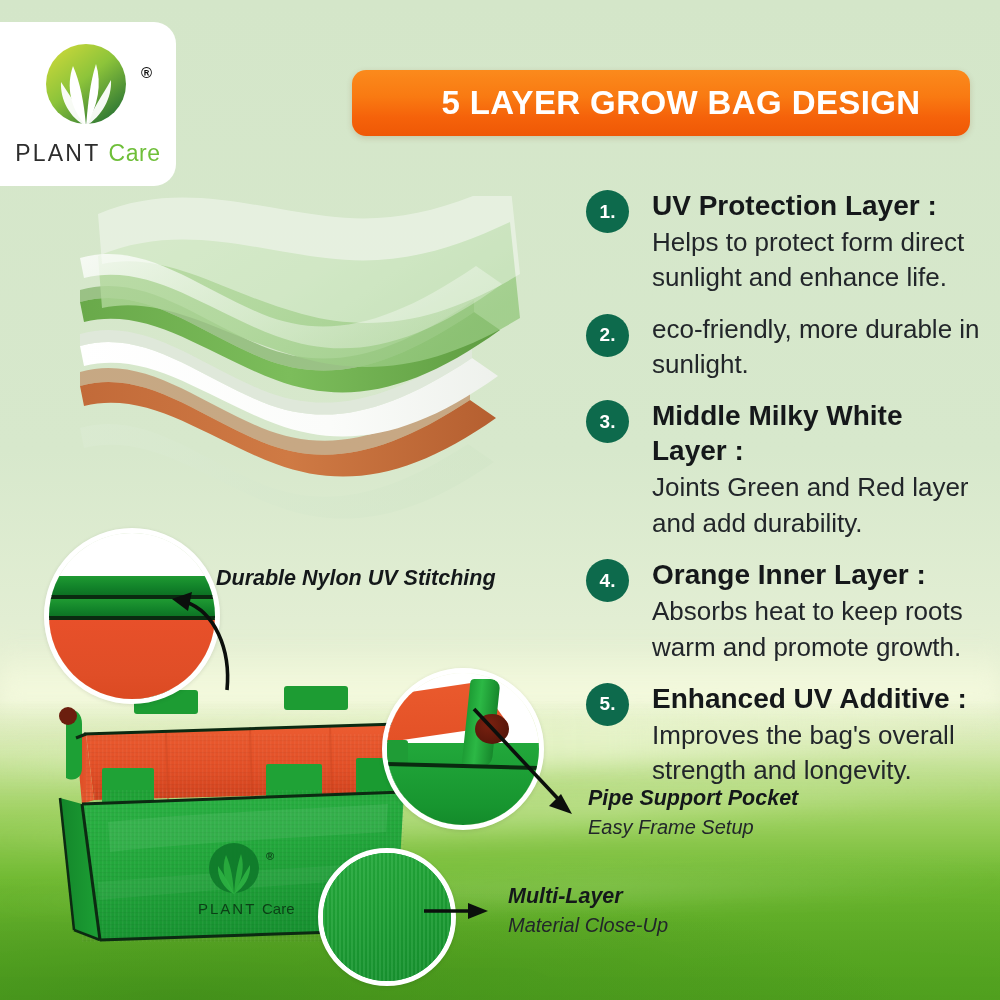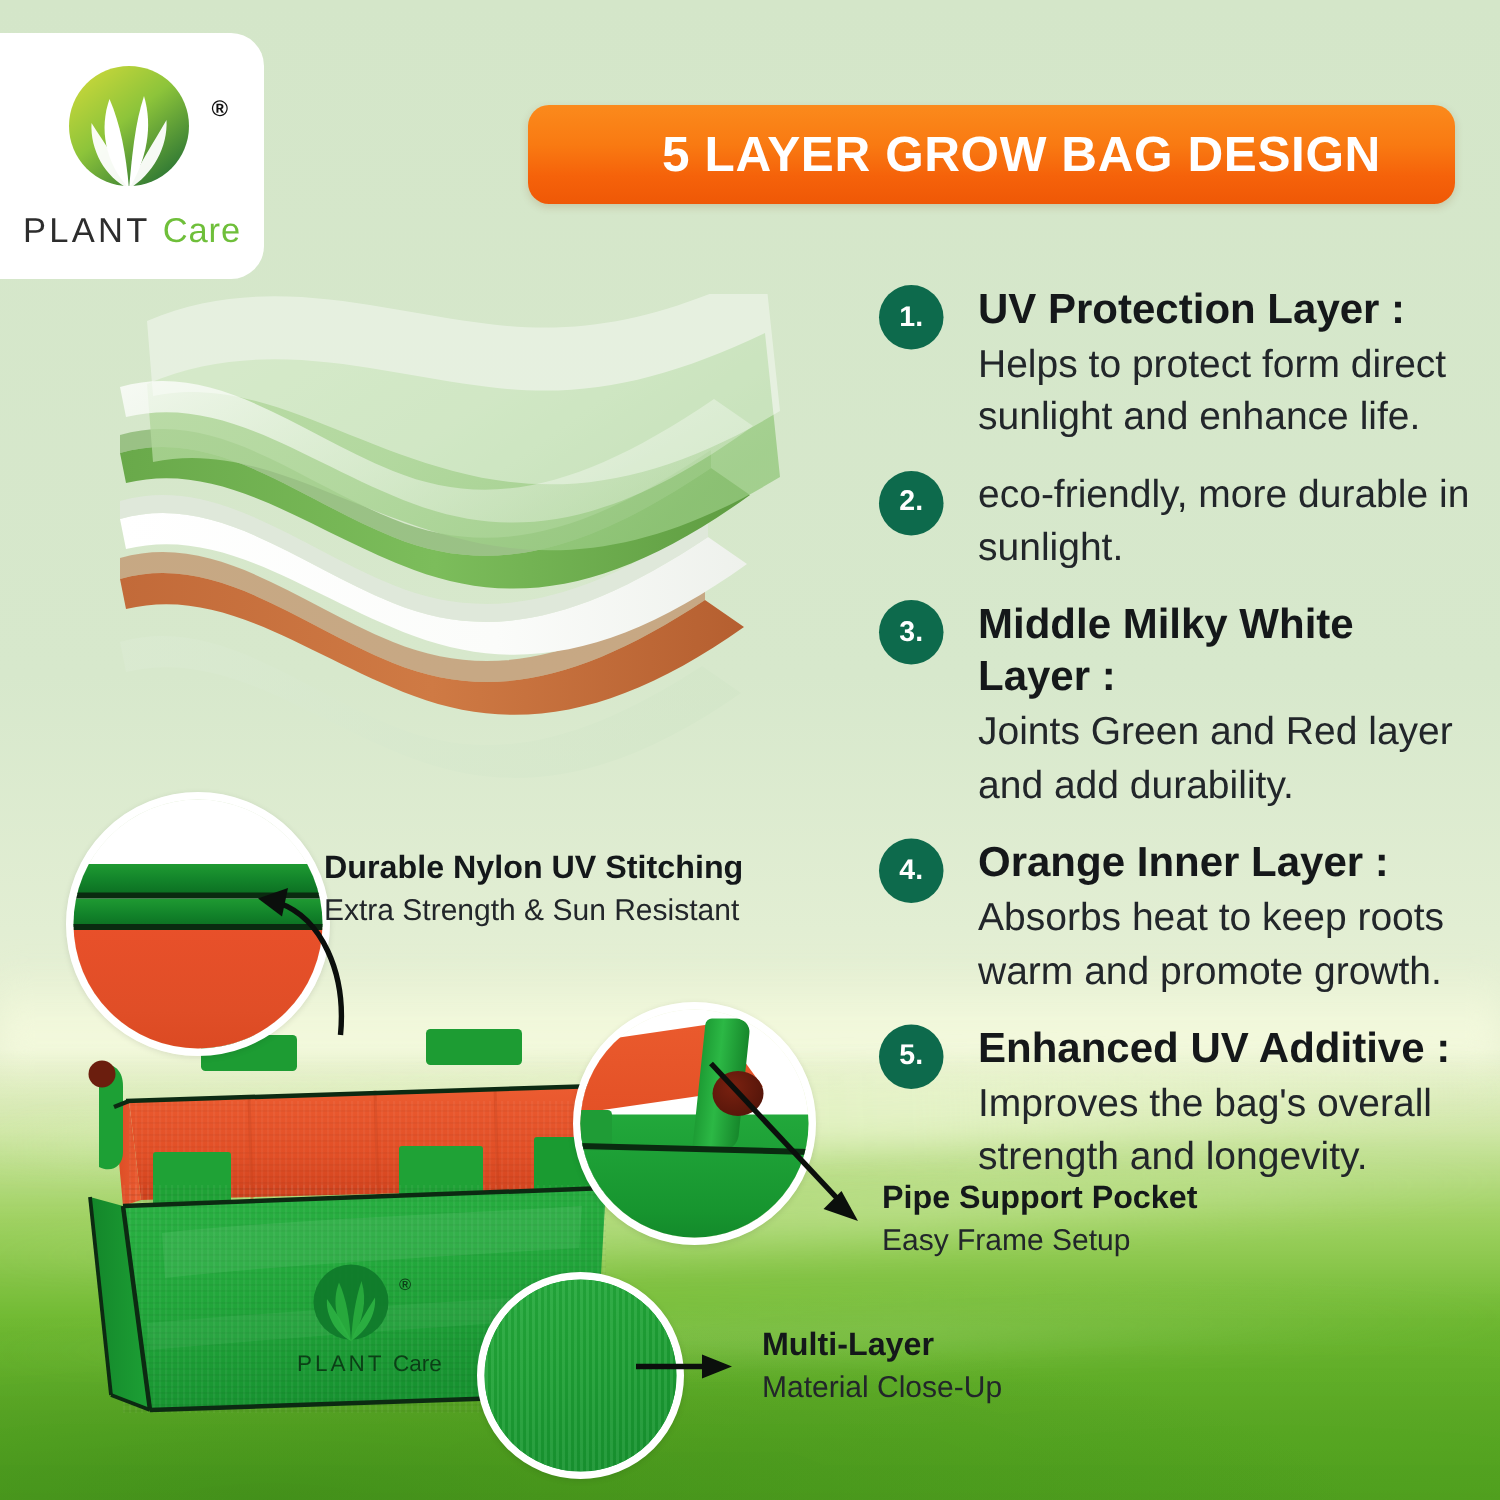--- a/index.html
+++ b/index.html
@@ -90,21 +90,21 @@
 
   .multi-art{position:absolute;inset:0;
     background:linear-gradient(160deg,#25ab3d 0%,#1fa336 35%,#1a9a32 65%,#16912e 100%);}
   .multi-art::after{content:"";position:absolute;inset:0;
     background:repeating-linear-gradient(90deg,rgba(255,255,255,.07) 0 2px,rgba(0,0,0,.04) 2px 4px);}
 
   
   .bag{position:absolute;left:38px;top:672px;width:400px;height:286px;}
 
   
-  .co{position:absolute;}
+  .co{position:absolute;font-style:italic;}
   .co-t{font-size:21.5px;font-weight:700;color:#14181a;line-height:1.2;margin:0 0 3px 0;}
   .co-s{font-size:20px;color:#22262a;line-height:1.2;margin:0;}
   .co-stitch{left:216px;top:566px;}
   .co-pipe{left:588px;top:786px;}
   .co-multi{left:508px;top:884px;}
 
   .arrows{position:absolute;left:0;top:0;width:1000px;height:1000px;pointer-events:none;}
 </style>
 </head>
 <body>
@@ -358,21 +358,20 @@
     <polygon points="572,814 549,806 561,794" fill="#0b0f0c"></polygon>
 
     <g fill="none" stroke="#0b0f0c" stroke-width="3.6">
       <path d="M424,911 L472,911"></path>
     </g>
     <polygon points="488,911 468,903 468,919" fill="#0b0f0c"></polygon>
   </svg>
 
   <div class="co co-stitch">
     <p class="co-t">Durable Nylon UV Stitching</p>
-    <p class="co-s">Extra Strength &amp; Sun Resistant</p>
   </div>
 
   <div class="co co-pipe">
     <p class="co-t">Pipe Support Pocket</p>
     <p class="co-s">Easy Frame Setup</p>
   </div>
 
   <div class="co co-multi">
     <p class="co-t">Multi-Layer</p>
     <p class="co-s">Material Close-Up</p>

